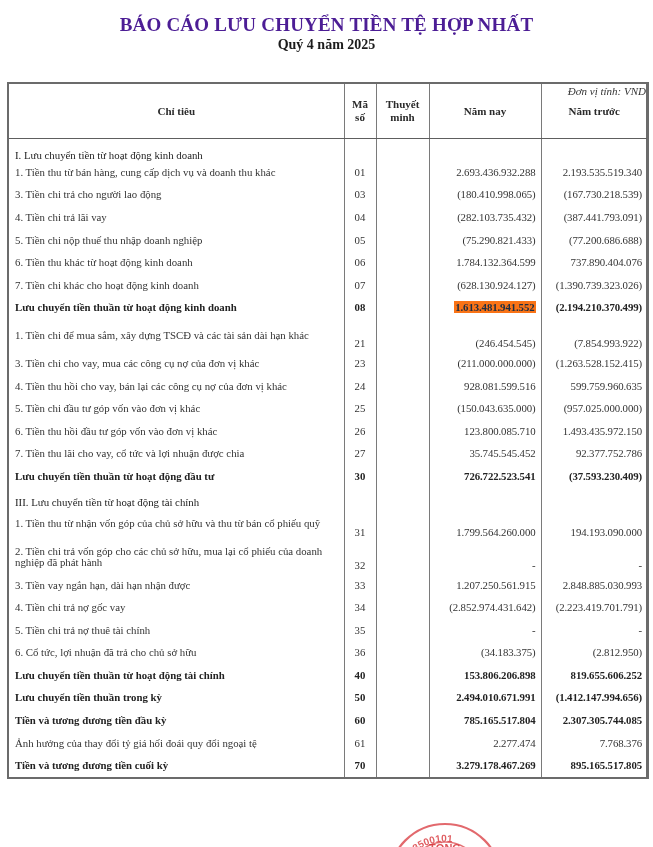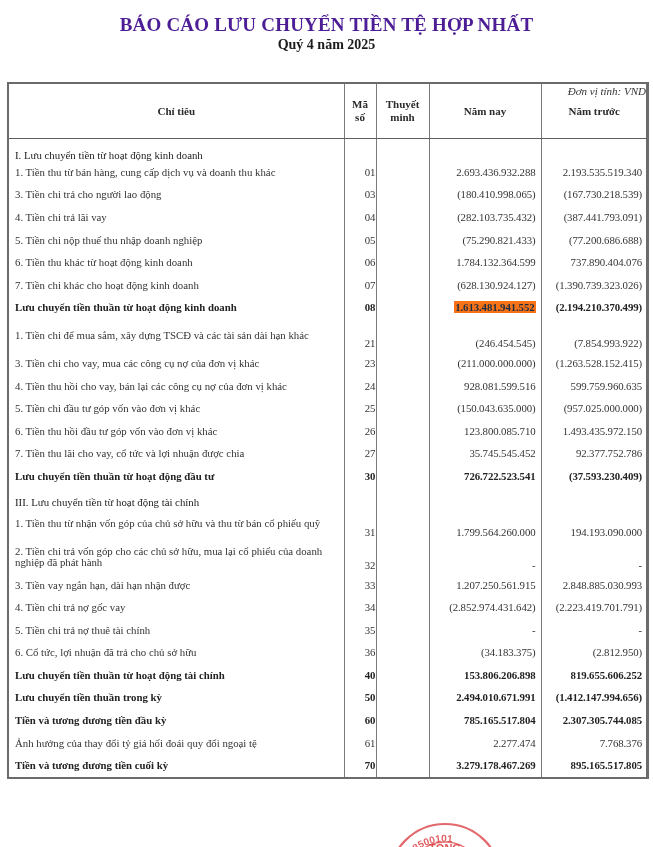--- a/index.html
+++ b/index.html
@@ -39,21 +39,21 @@
   }
   th:last-child { border-right: none; }
   td {
     font-size: 10.8px; color: #333; border-right: 1px solid #7a7a7a;
     padding: 0 4px; height: 22.6px; vertical-align: middle; line-height: 11px;
     white-space: nowrap;
   }
   td:last-child { border-right: none; }
   td.label { padding-left: 6px; }
   td.label.wrap { white-space: normal; line-height: 11.5px; }
-  td.code { text-align: right; padding: 0; }
+  td.code { text-align: center; padding: 0; }
   td.num { text-align: right; padding-right: 5px; letter-spacing: -0.1px; }
   tr.bold td { font-weight: bold; color: #222; }
   tr.section td.label { font-weight: normal; color: #222; }
   tr.row2 td { height: 30px; }
   tr.row2 td.code, tr.row2 td.num { vertical-align: bottom; padding-bottom: 3px; }
   tr.section td { height: 20px; vertical-align: bottom; }
   tr.first-section td { height: 22px; }
   .hl { background: #f97316; color: #1b2d44; padding: 0 1px; }
   .stamp {
     position: absolute; left: 380px; top: 800px; width: 130px; height: 90px;

